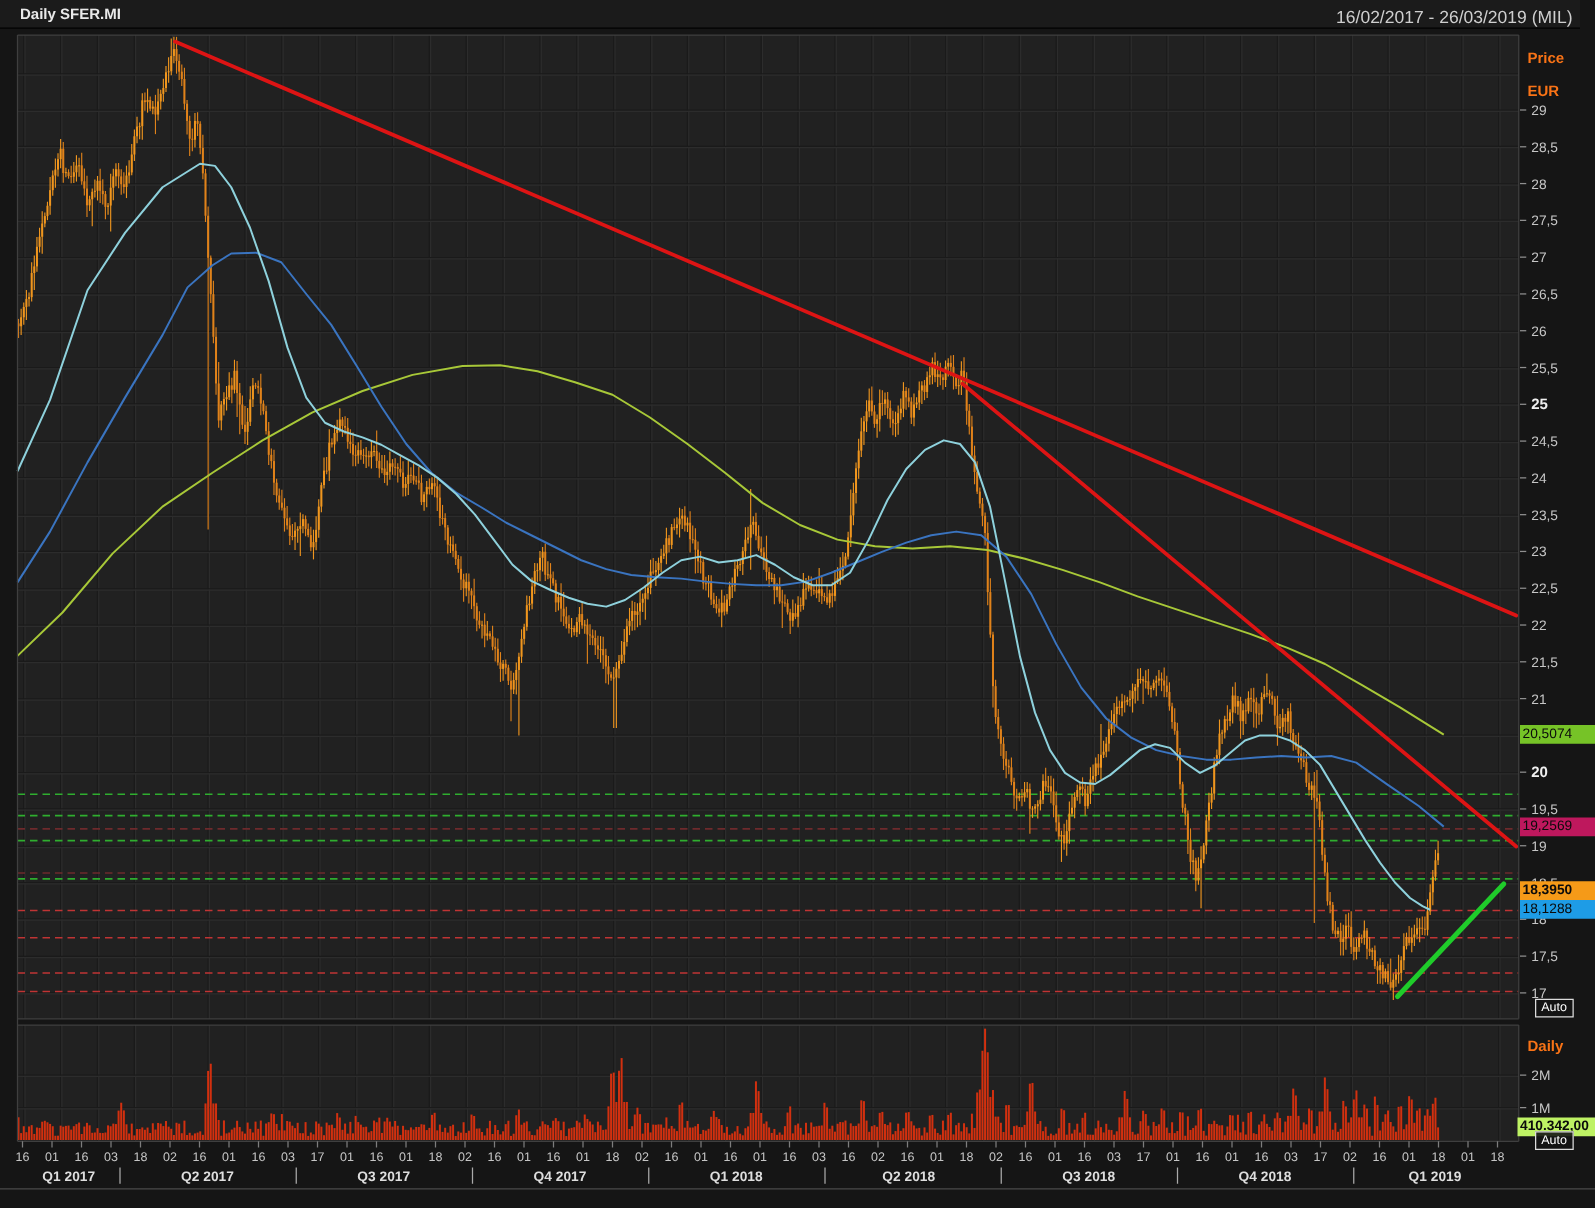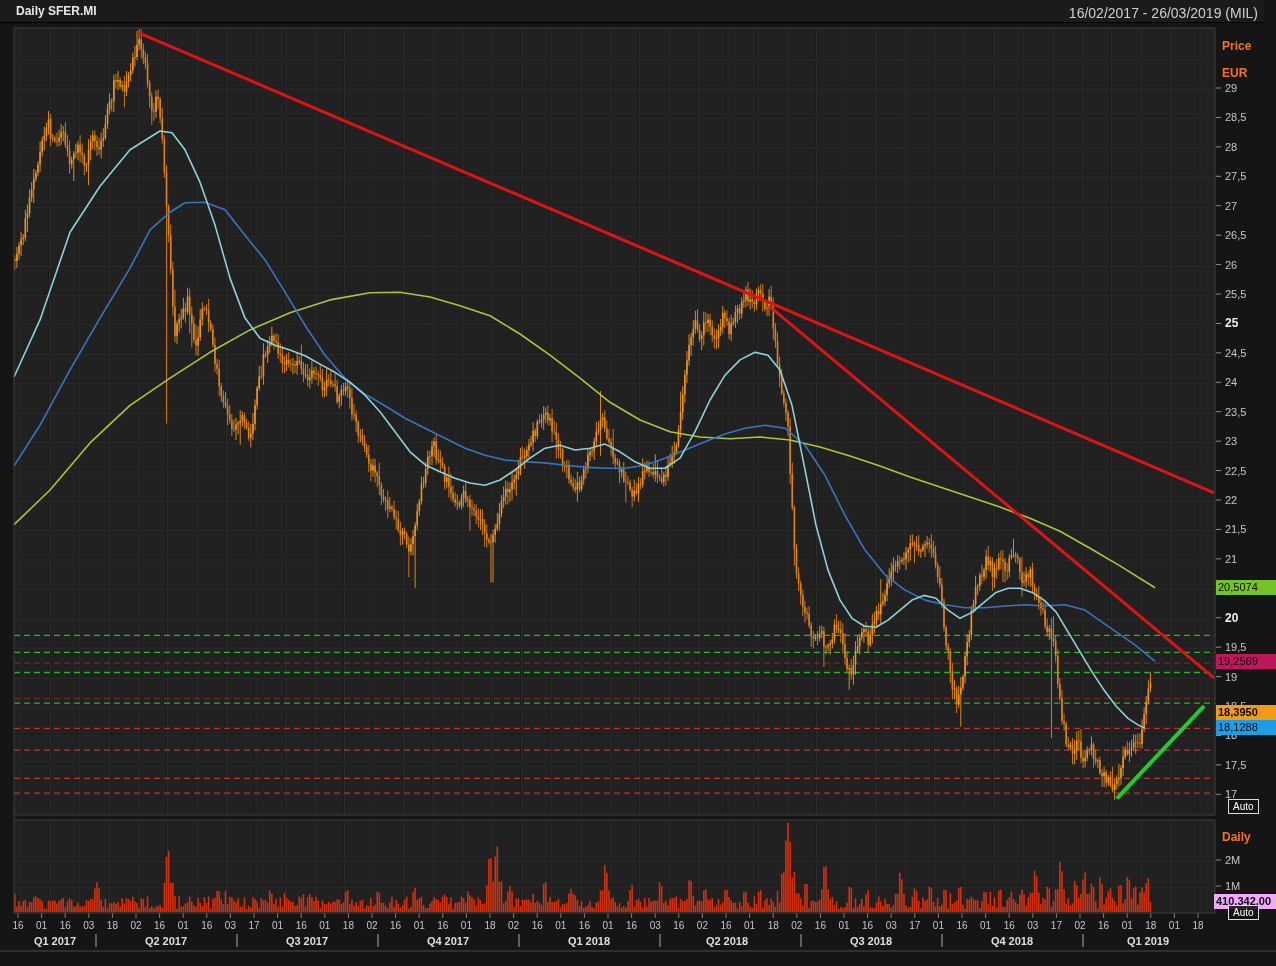--- a/index.html
+++ b/index.html
@@ -2088,17 +2088,17 @@
   </div>
 
   <div class="axhdr" style="top:39px;">Price</div>
   <div class="axhdr" style="top:54px;margin-top:12px;">EUR</div>
   <div class="axhdr" style="top:830px;">Daily</div>
 
   <div class="tag" id="tag-ma-long" style="top: 580.374px; background: rgb(118, 195, 39);">20,5074</div>
   <div class="tag" id="tag-ma-mid" style="top: 653.979px; background: #be185d;">19,2569</div>
   <div class="tag b" id="tag-last" style="top: 704.71px; background: rgb(245, 154, 24);">18,3950</div>
   <div class="tag" id="tag-ma-short" style="top: 720.379px; background: rgb(30, 156, 230);">18,1288</div>
-  <div class="tag b" id="tag-volume" style="top: 894.34px; background: #f0abfc; left: 1214px; width: 62px;">410.342,00</div>
+  <div class="tag b" id="tag-volume" style="top: 894.34px; background: #bef264; left: 1214px; width: 62px;">410.342,00</div>
 
   <div class="autobtn" id="auto-price" style="top: 799px;">Auto</div>
   <div class="autobtn" id="auto-volume" style="top: 905px;">Auto</div>
 </div>
 
 </body></html>

